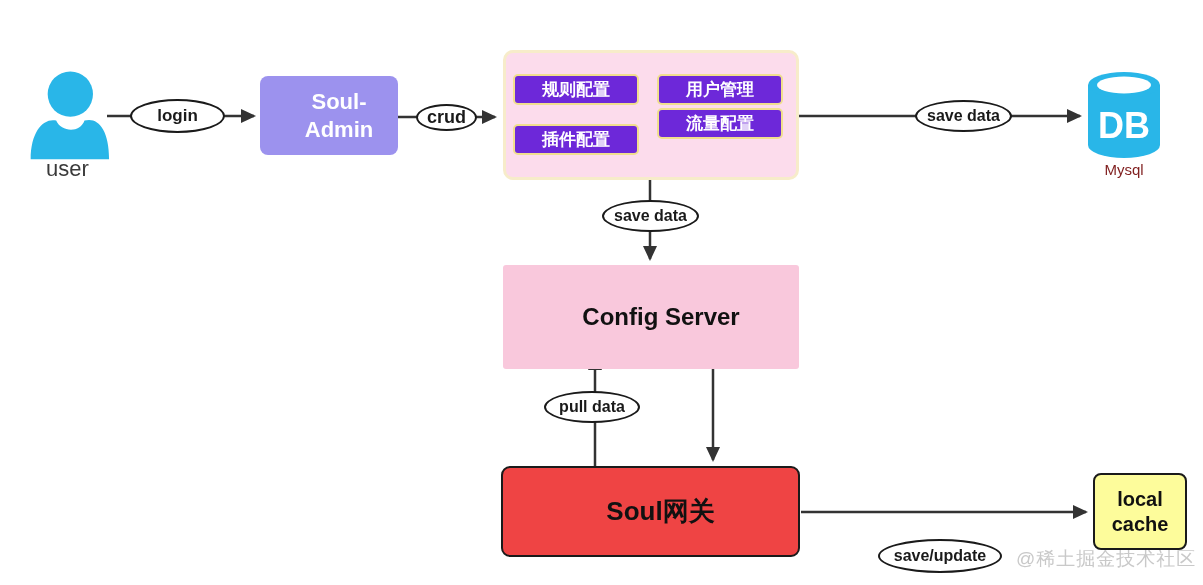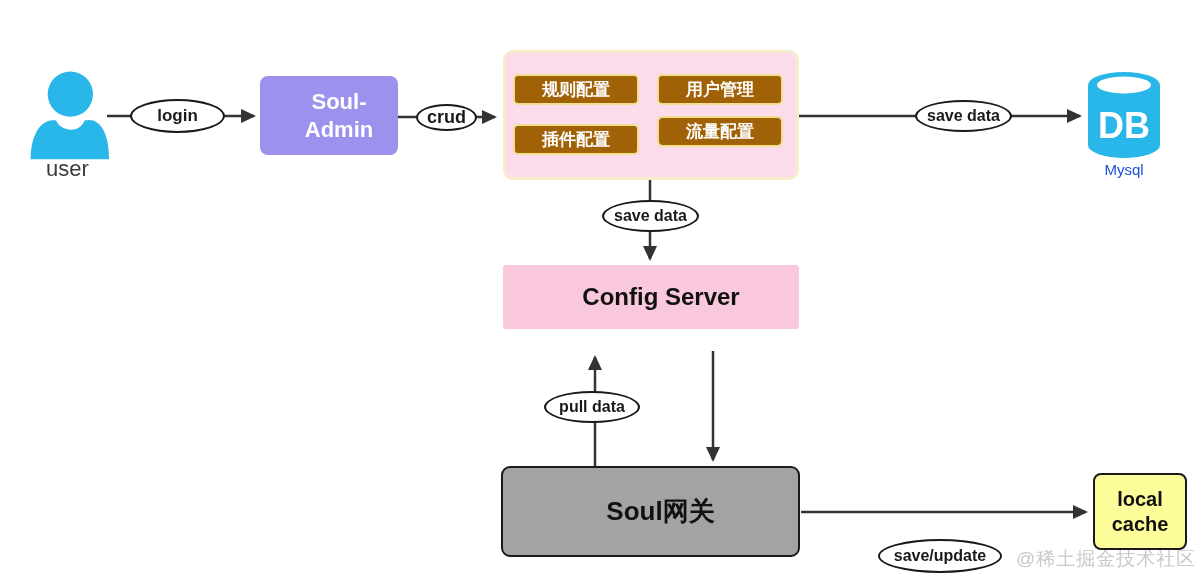--- a/index.html
+++ b/index.html
@@ -14,34 +14,34 @@
     border-radius:50%;display:flex;align-items:center;justify-content:center;
     font-weight:bold;color:#1a1a1a;box-sizing:border-box;
   }
   
   .node{position:absolute;z-index:3;display:flex;align-items:center;justify-content:center;
     text-align:center;box-sizing:border-box;padding-left:20px;}
   .admin-box{left:260px;top:76px;width:138px;height:79px;background:#9c92ee;border-radius:8px;
     color:#ffffff;font-weight:bold;font-size:22px;line-height:1.25;}
   .panel{left:503px;top:50px;width:296px;height:130px;background:#fcdcec;
     border:3px solid #f7ecca;border-radius:10px;}
-  .module-btn{position:absolute;width:126px;height:31px;background:#a16207;
+  .module-btn{position:absolute;width:126px;height:31px;background:#6d28d9;
     border:2px solid #f0df8e;border-radius:5px;color:#ffffff;font-weight:bold;font-size:17px;
     display:flex;align-items:center;justify-content:center;box-sizing:border-box;z-index:4;}
-  .config-box{left:503px;top:265px;width:296px;height:64px;background:#f9c8dc;border-radius:3px;
+  .config-box{left:503px;top:265px;width:296px;height:104px;background:#f9c8dc;border-radius:3px;
     color:#111111;font-weight:bold;font-size:24px;}
-  .gateway-box{left:501px;top:466px;width:299px;height:91px;background:#a3a3a3;
+  .gateway-box{left:501px;top:466px;width:299px;height:91px;background:#ef4444;
     border:2.5px solid #1a1a1a;border-radius:9px;color:#111111;font-weight:bold;font-size:26px;}
   .cache-box{left:1093px;top:473px;width:94px;height:77px;background:#fdfc9b;
     border:2.5px solid #1a1a1a;border-radius:8px;color:#111111;font-weight:bold;font-size:20px;
     line-height:1.25;padding:0 0;}
   .user-wrap{left:25px;top:66px;width:85px;height:94px;z-index:3;}
   .user-label{left:25px;top:156px;width:85px;text-align:center;font-size:22px;color:#3a3a3a;z-index:3;}
   .db-wrap{left:1086px;top:71px;width:76px;height:90px;z-index:3;}
-  .db-label{left:1086px;top:161px;width:76px;text-align:center;font-size:15px;color:#1d4ed8;z-index:3;}
+  .db-label{left:1086px;top:161px;width:76px;text-align:center;font-size:15px;color:#7f1d1d;z-index:3;}
   .watermark{left:1016px;top:546px;width:190px;font-size:19px;color:#c9c9c9;z-index:2;
     letter-spacing:1px;white-space:nowrap;}
 </style>
 </head>
 <body>
 
 <div class="canvas">
 
   <svg class="wires" viewBox="0 0 1203 585">
     <defs>
@@ -72,21 +72,21 @@
     <div>
       <span style="display:block">Soul-</span>
       <span style="display:block">Admin</span>
     </div>
   </div>
 
   <div class="node panel"></div>
   <div class="module-btn" style="left:513px;top:74px;">规则配置</div>
   <div class="module-btn" style="left:657px;top:74px;">用户管理</div>
   <div class="module-btn" style="left:513px;top:124px;">插件配置</div>
-  <div class="module-btn" style="left:657px;top:116px;border-radius:6px;">流量配置</div>
+  <div class="module-btn" style="left:657px;top:108px;">流量配置</div>
 
   <div class="abs db-wrap">
     <svg width="76" height="90" viewBox="0 0 76 90">
       <path d="M2,14 L2,74 A36,13 0 0 0 74,74 L74,14 Z" fill="#29b6e8"></path>
       <ellipse cx="38" cy="14" rx="36" ry="13" fill="#29b6e8"></ellipse>
       <ellipse cx="38" cy="14" rx="27" ry="8.5" fill="#ffffff"></ellipse>
       <text x="38" y="67" text-anchor="middle" font-size="36" font-weight="bold" fill="#ffffff" font-family="Liberation Sans, sans-serif">DB</text>
     </svg>
   </div>
   <div class="abs db-label">Mysql</div>

